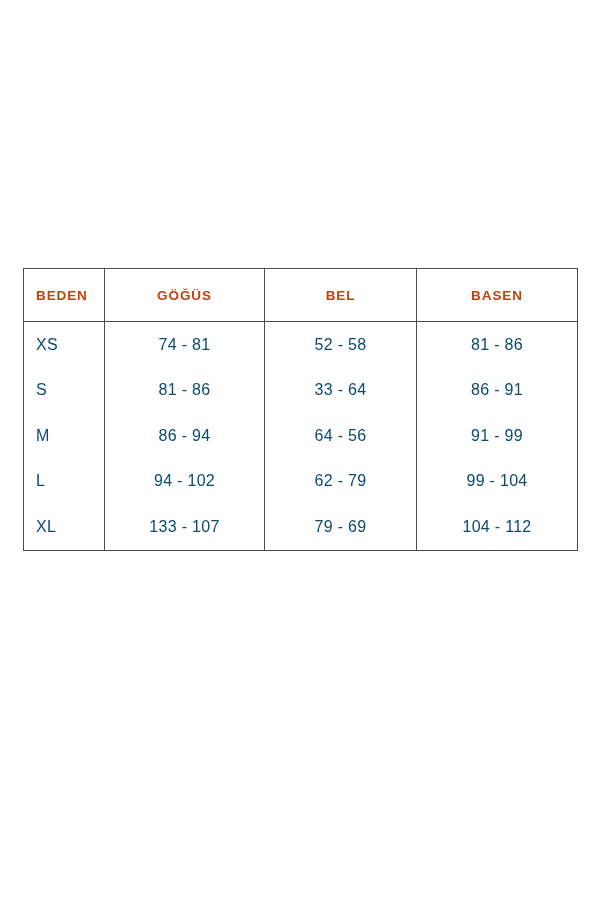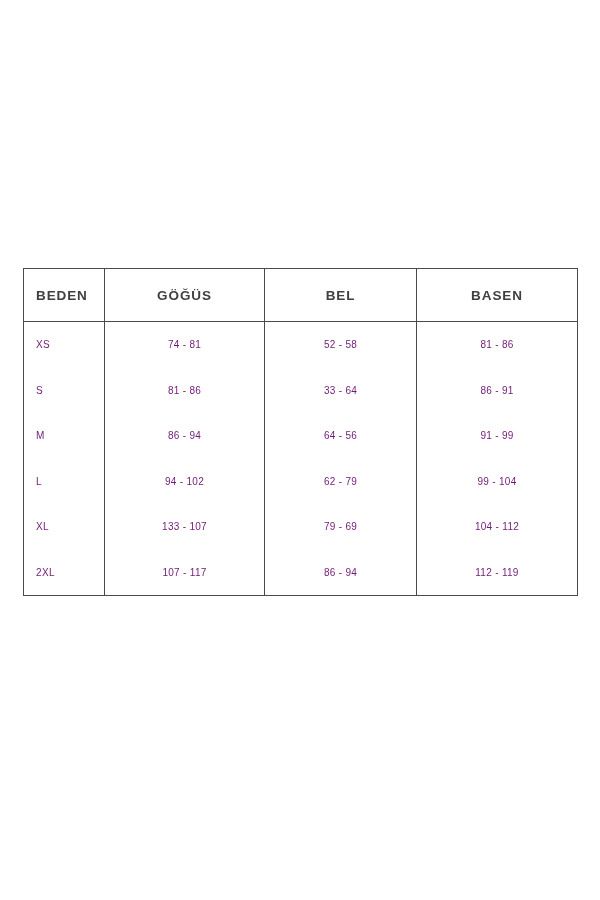--- a/index.html
+++ b/index.html
@@ -34,36 +34,36 @@
     width: 100%;
     table-layout: fixed;
     background: #ffffff;
   }
   table.size-table thead th {
     height: 52px;
     font-size: 13.5px;
     font-weight: bold;
     letter-spacing: 0.9px;
     text-align: center;
-    color: #404040;
+    color: #c2410c;
     border: 1px solid #4a4a4a;
     background: #ffffff;
     padding: 0;
     vertical-align: middle;
   }
   table.size-table thead th.col-beden {
     text-align: left;
     padding-left: 12px;
     letter-spacing: 0.9px;
   }
   table.size-table tbody td {
     height: 45.5px;
-    font-size: 10px;
+    font-size: 16px;
     text-align: center;
-    color: #701a75;
+    color: #0c4a6e;
     border-left: 1px solid #4a4a4a;
     border-right: 1px solid #4a4a4a;
     border-top: none;
     border-bottom: none;
     padding: 0;
     vertical-align: middle;
     letter-spacing: 0.3px;
   }
   table.size-table tbody tr:last-child td {
     border-bottom: 1px solid #4a4a4a;
@@ -123,22 +123,16 @@
           <td>94 - 102</td>
           <td>62 - 79</td>
           <td>99 - 104</td>
         </tr>
         <tr>
           <td class="col-beden">XL</td>
           <td>133 - 107</td>
           <td>79 - 69</td>
           <td>104 - 112</td>
         </tr>
-        <tr>
-          <td class="col-beden">2XL</td>
-          <td>107 - 117</td>
-          <td>86 - 94</td>
-          <td>112 - 119</td>
-        </tr>
       </tbody>
     </table>
   </div>
 </div>
 
 </body></html>

